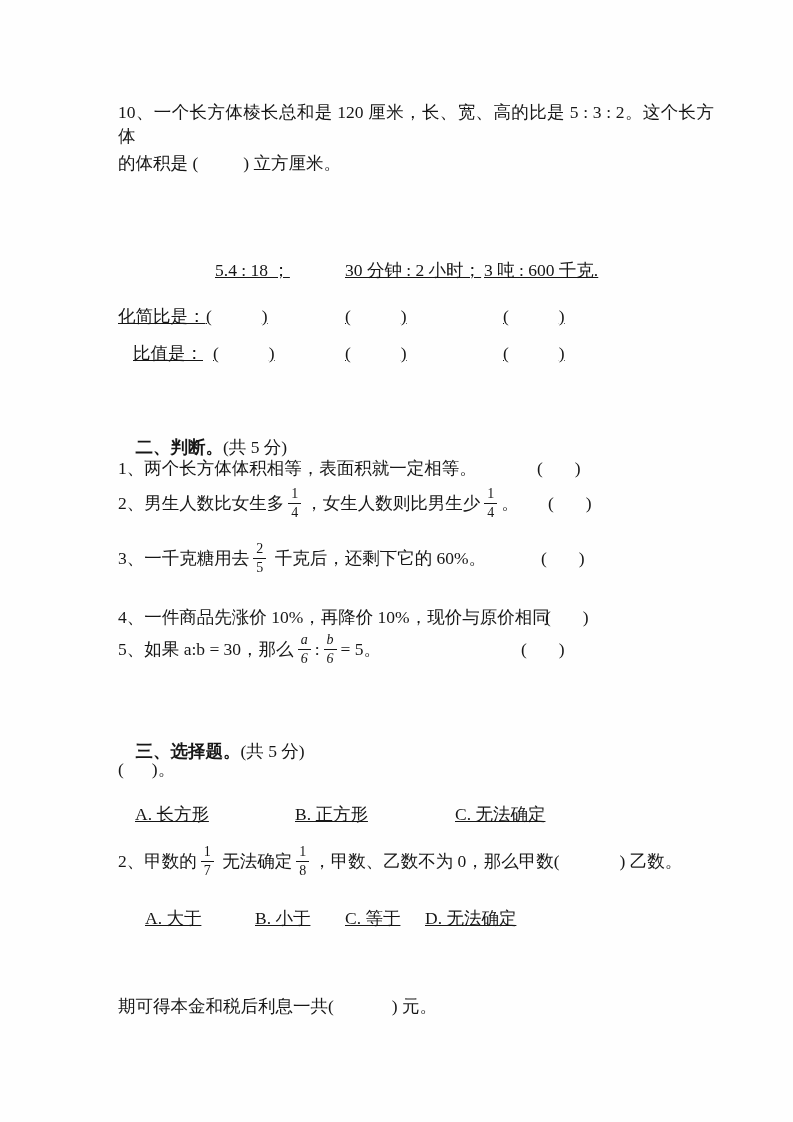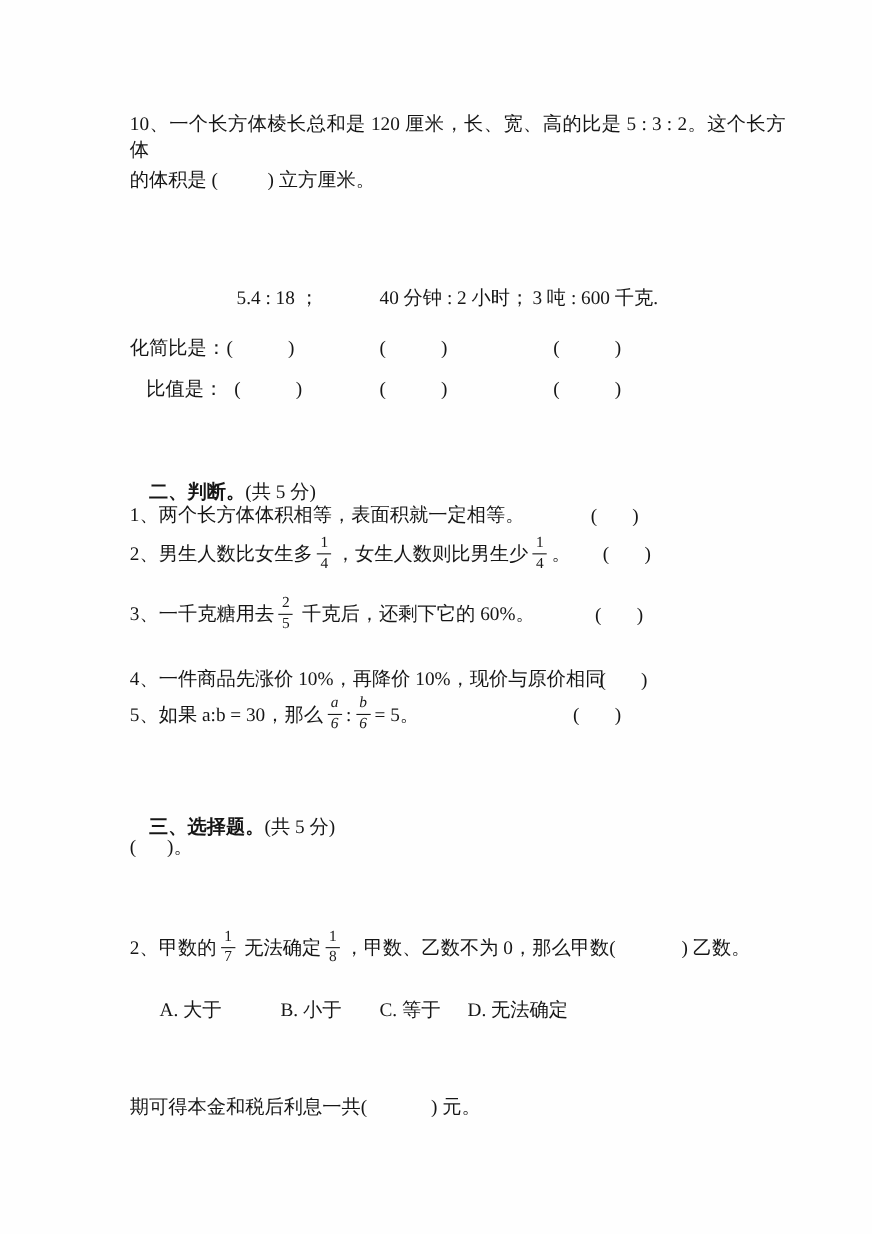--- a/index.html
+++ b/index.html
@@ -10,21 +10,21 @@
     background:#fefefe;
     color:#161616;
     font-family:"Liberation Serif","DejaVu Serif",serif;
     font-size:17.5px;
     line-height:1.35;
   }
   .line{position:absolute;left:118px;white-space:pre;}
   .flex{display:flex;align-items:center;}
   .just{width:596px;white-space:normal;text-align:justify;text-align-last:justify;}
   .row{width:596px;height:26px;}
-  .row .pos{position:absolute;top:0;white-space:pre;}
+  .row .pos{position:absolute;top:0;white-space:pre;text-decoration:underline;}
   .bold{font-weight:bold;}
 
   
   .frac{display:inline-flex;flex-direction:column;align-items:center;
         line-height:1;font-size:14px;margin:0 4px;}
   .frac .fn{padding:0 3px 2px;}
   .frac .fd{border-top:1px solid #161616;padding:2px 3px 0;}
   .frac.vi{font-style:italic;}
 
   
@@ -65,21 +65,21 @@
     <span>10、一个长方体棱长总和是 120 厘米，长、宽、高的比是 5 : 3 : 2。这个长方体</span>
   </div>
   <div class="line flex l-q10b">
     <span>的体积是 </span>
     <span class="blank g45"><i>(</i><i class="gap"></i><i>)</i></span>
     <span> 立方厘米。</span>
   </div>
 
   <div class="line row l-q11v">
     <span class="pos q11-r1">5.4 : 18 ；</span>
-    <span class="pos q11-r2">40 分钟 : 2 小时；</span>
+    <span class="pos q11-r2">30 分钟 : 2 小时；</span>
     <span class="pos q11-r3">3 吨 : 600 千克.</span>
   </div>
   <div class="line row l-hj">
     <span class="pos hj-label">化简比是：</span>
     <span class="pos hj-b0 blank g50"><i>(</i><i class="gap"></i><i>)</i></span>
     <span class="pos hj-b1 blank g50"><i>(</i><i class="gap"></i><i>)</i></span>
     <span class="pos hj-b2 blank g50"><i>(</i><i class="gap"></i><i>)</i></span>
   </div>
   <div class="line row l-bz">
     <span class="pos bz-label">比值是：</span>
@@ -128,20 +128,25 @@
   </div>
 
   <div class="line l-h3">
     <span class="bold">三、选择题。</span><span>(共 5 分)</span>
   </div>
 
   <div class="line flex l-c1">
     <span class="blank g28"><i>(</i><i class="gap"></i><i>)</i></span>
     <span>。</span>
   </div>
+  <div class="line row l-c1o">
+    <span class="pos c1o-0">A. 长方形</span>
+    <span class="pos c1o-1">B. 正方形</span>
+    <span class="pos c1o-2">C. 无法确定</span>
+  </div>
 
   <div class="line flex l-c2">
     <span>2、甲数的</span>
     <span class="frac"><span class="fn">1</span><span class="fd">7</span></span>
     <span> 无法确定</span>
     <span class="frac"><span class="fn">1</span><span class="fd">8</span></span>
     <span>，甲数、乙数不为 0，那么甲数</span>
     <span class="blank g60"><i>(</i><i class="gap"></i><i>)</i></span>
     <span> 乙数。</span>
   </div>

